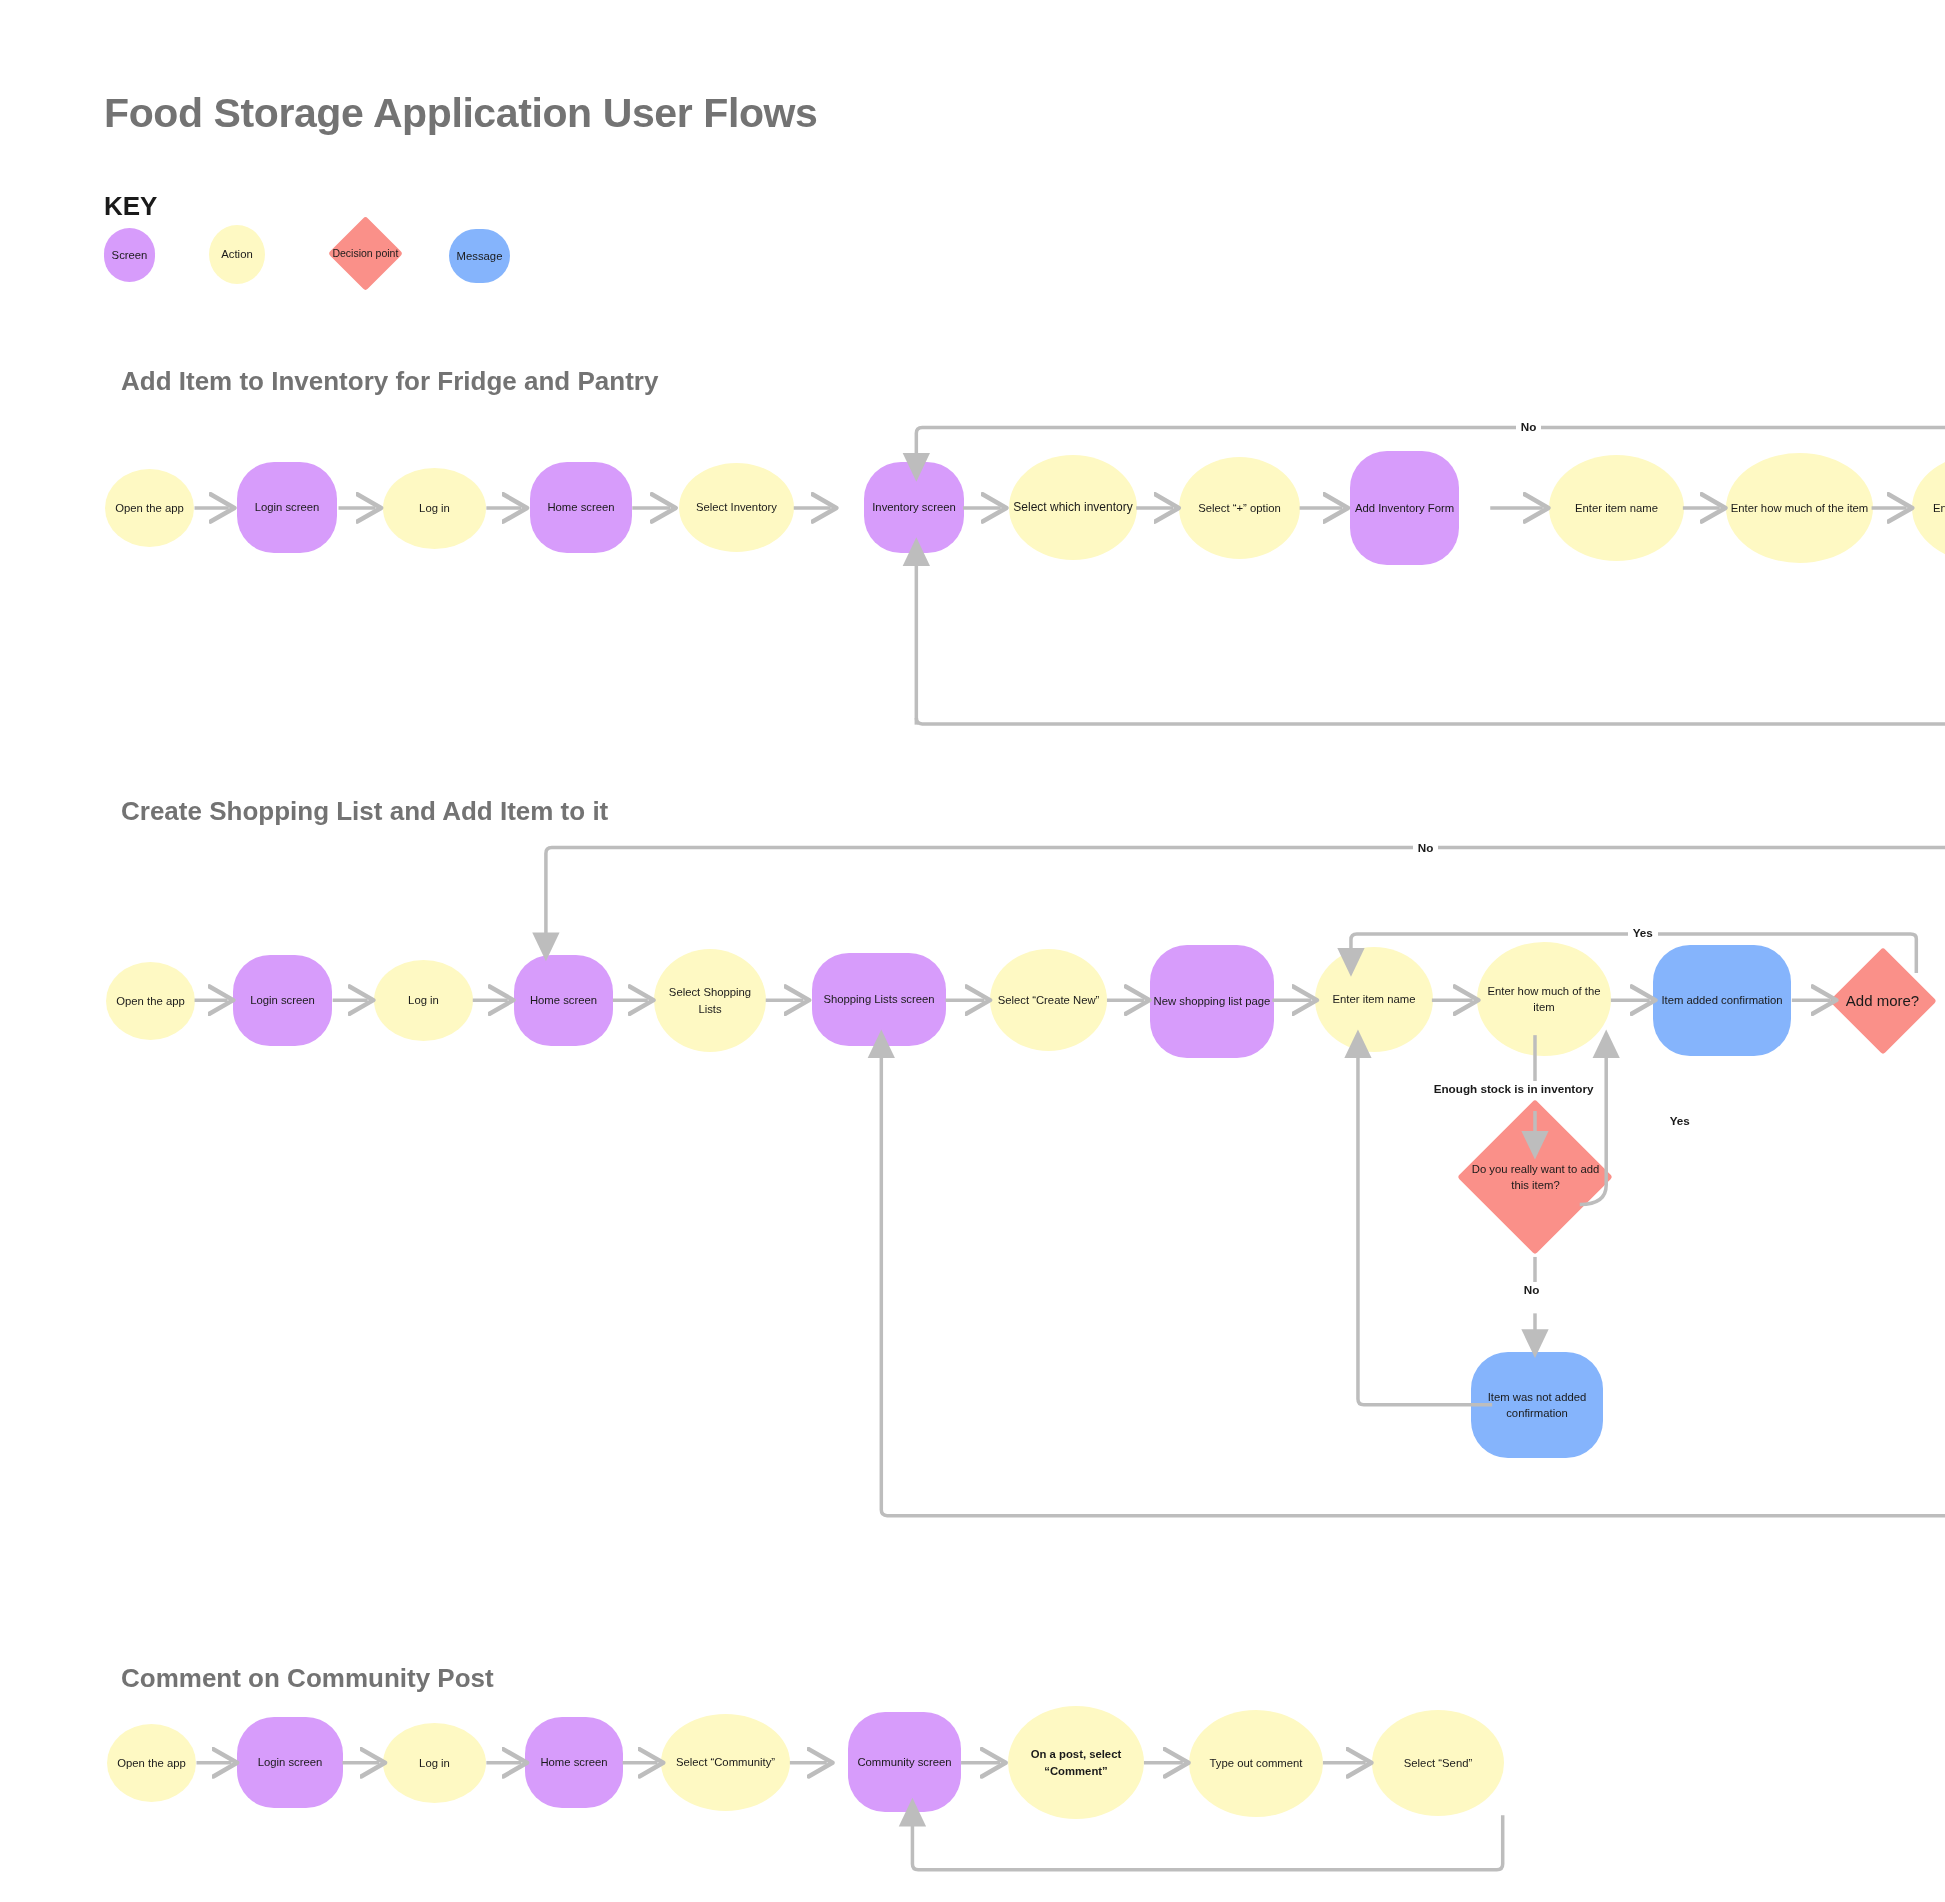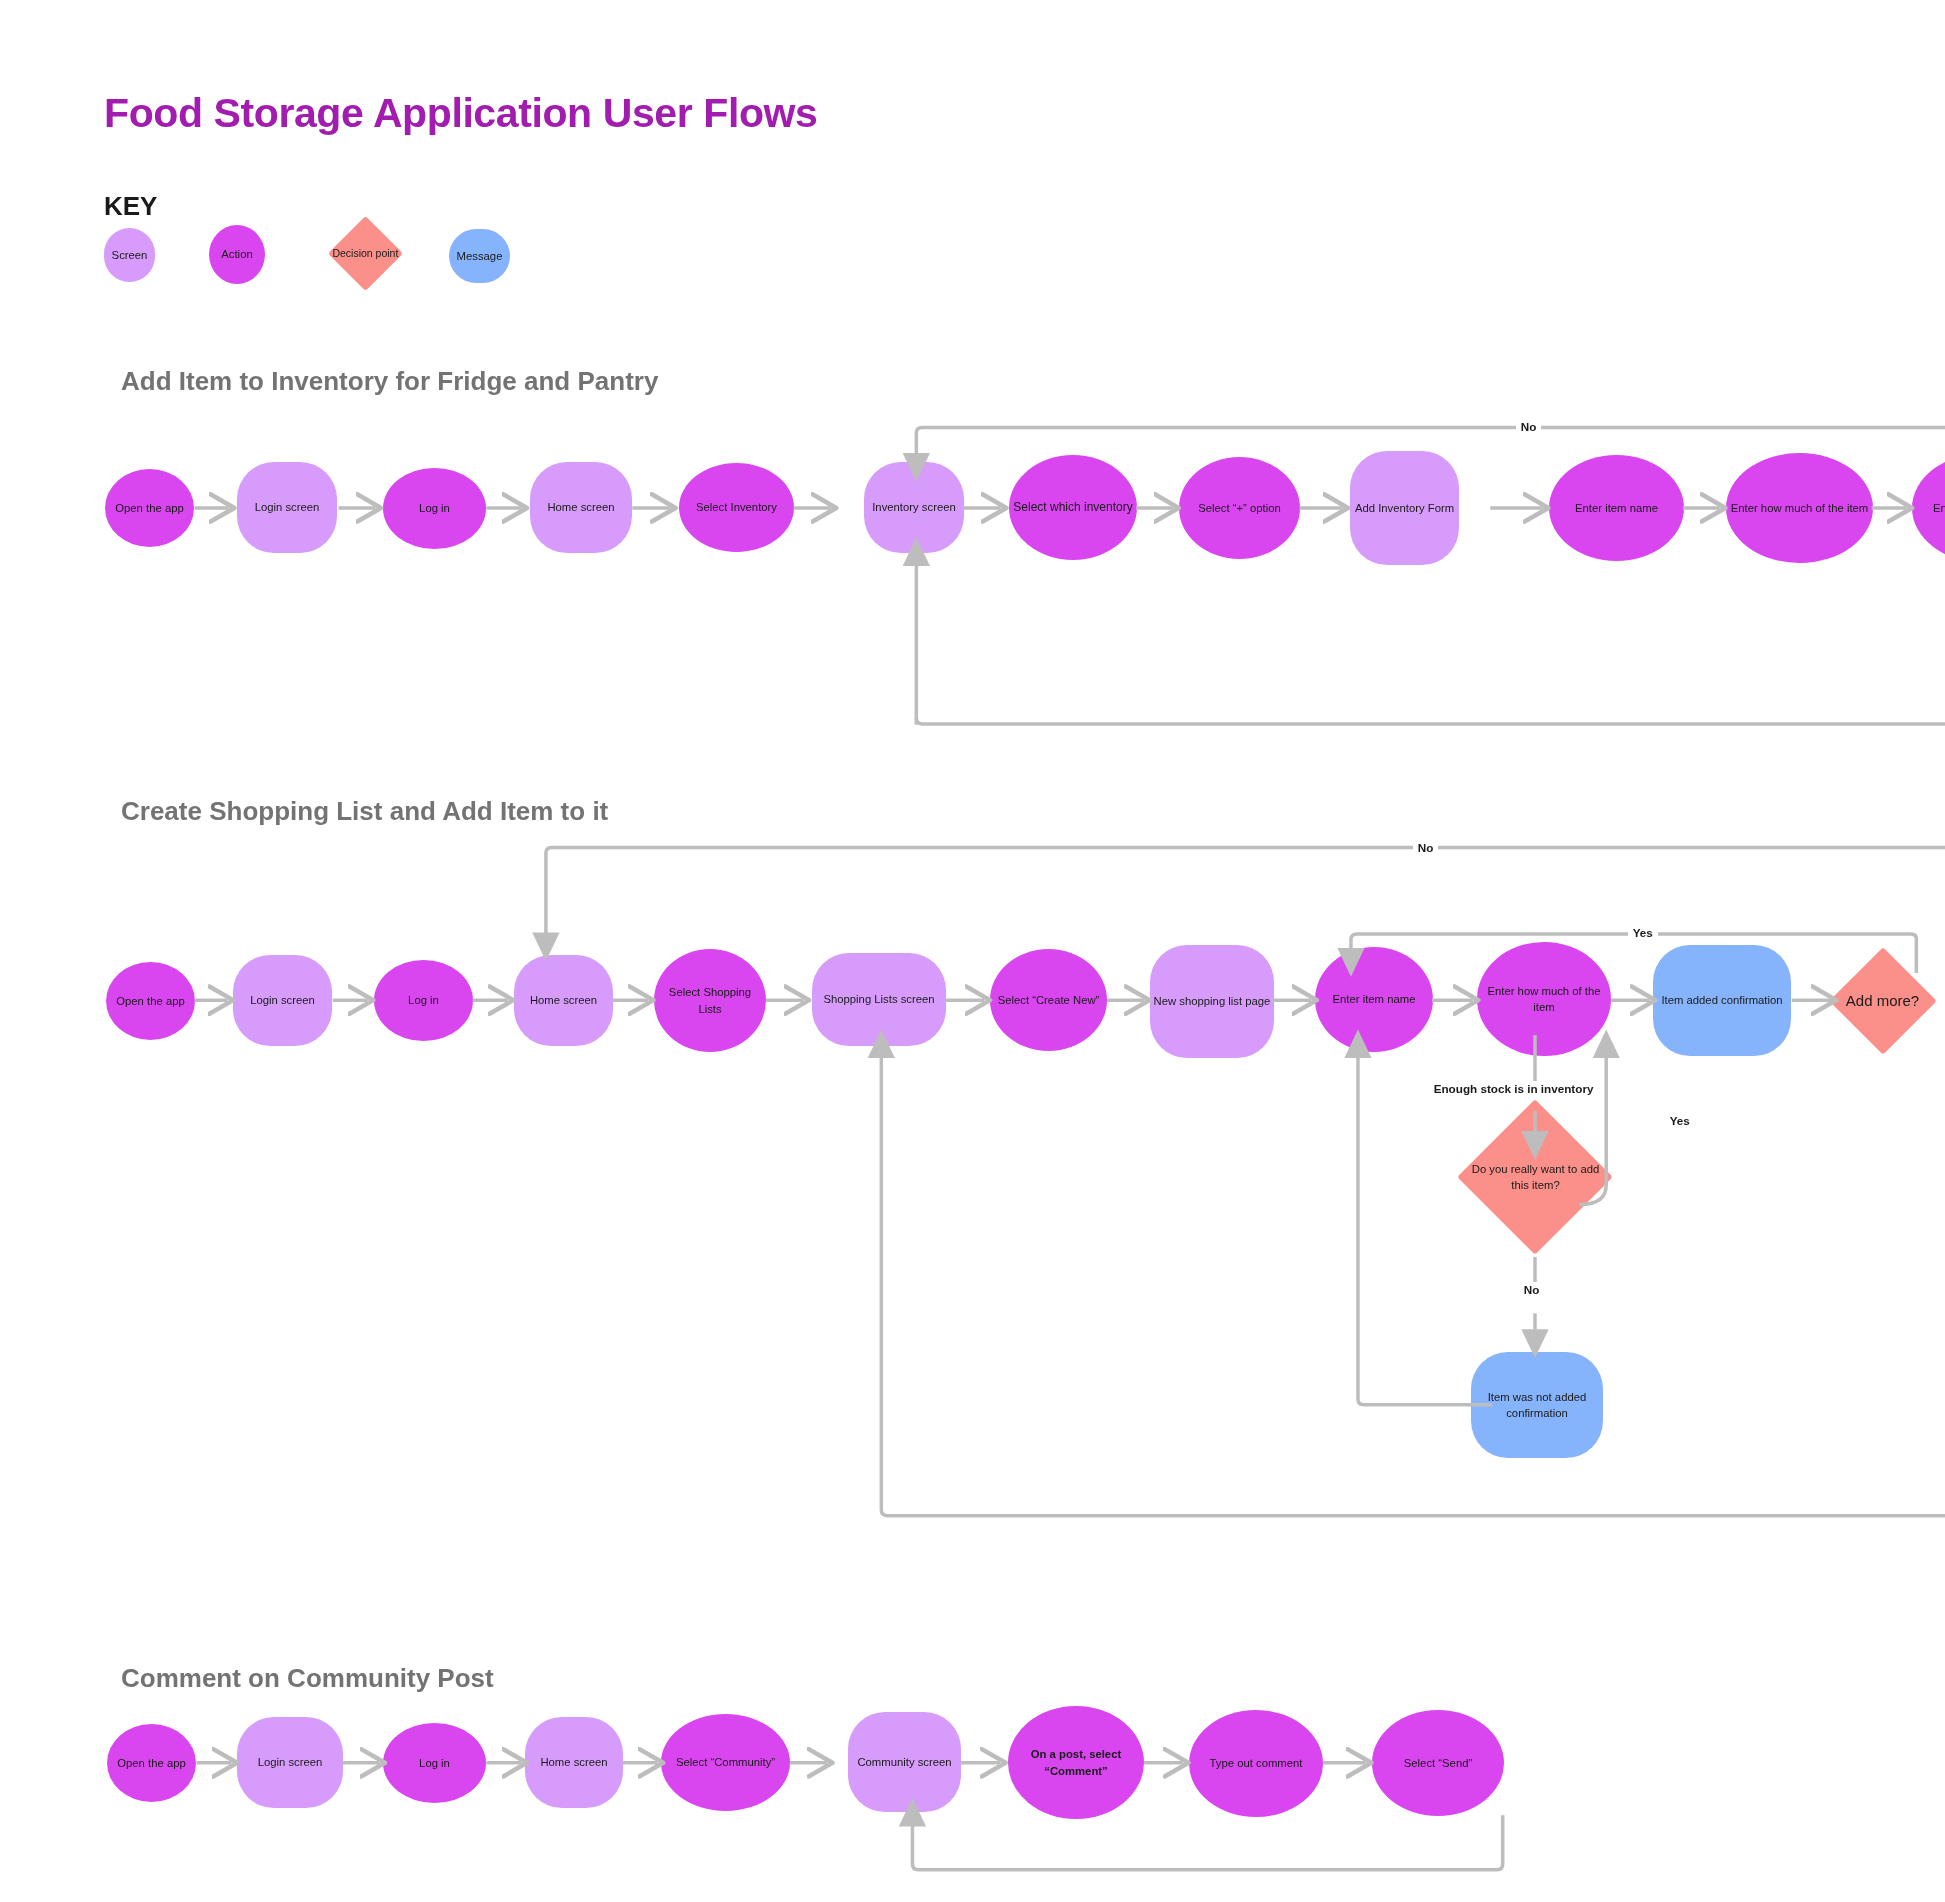--- a/index.html
+++ b/index.html
@@ -20,21 +20,21 @@
     top: 0; left: 0;
     width: 2463px;
     height: 1903px;
   }
   .page-title {
     position: absolute;
     left: 104px;
     top: 90px;
     font-size: 41px;
     font-weight: bold;
-    color: #a21caf;
+    color: #737373;
     letter-spacing: -0.4px;
     white-space: nowrap;
   }
   .key-title {
     position: absolute;
     left: 104px;
     top: 191px;
     font-size: 26px;
     font-weight: bold;
     color: #1a1a1a;
@@ -54,21 +54,21 @@
     display: flex;
     align-items: center;
     justify-content: center;
     text-align: center;
     box-sizing: border-box;
     color: #1a1a1a;
     line-height: 1.45;
   }
   .node .lbl { padding: 0 2.3px; }
   .shape-screen  { background: #D79CFB; border-radius: 37px; }
-  .shape-action  { background: #d946ef; border-radius: 50%; }
+  .shape-action  { background: #fef9c3; border-radius: 50%; }
   .shape-message { background: #85B4FC; border-radius: 37px; }
   .diamond-bg {
     position: absolute;
     background: #FA9089;
     transform: rotate(45deg);
     border-radius: 3.1px;
   }
   .diamond-txt {
     position: absolute;
     display: flex;

